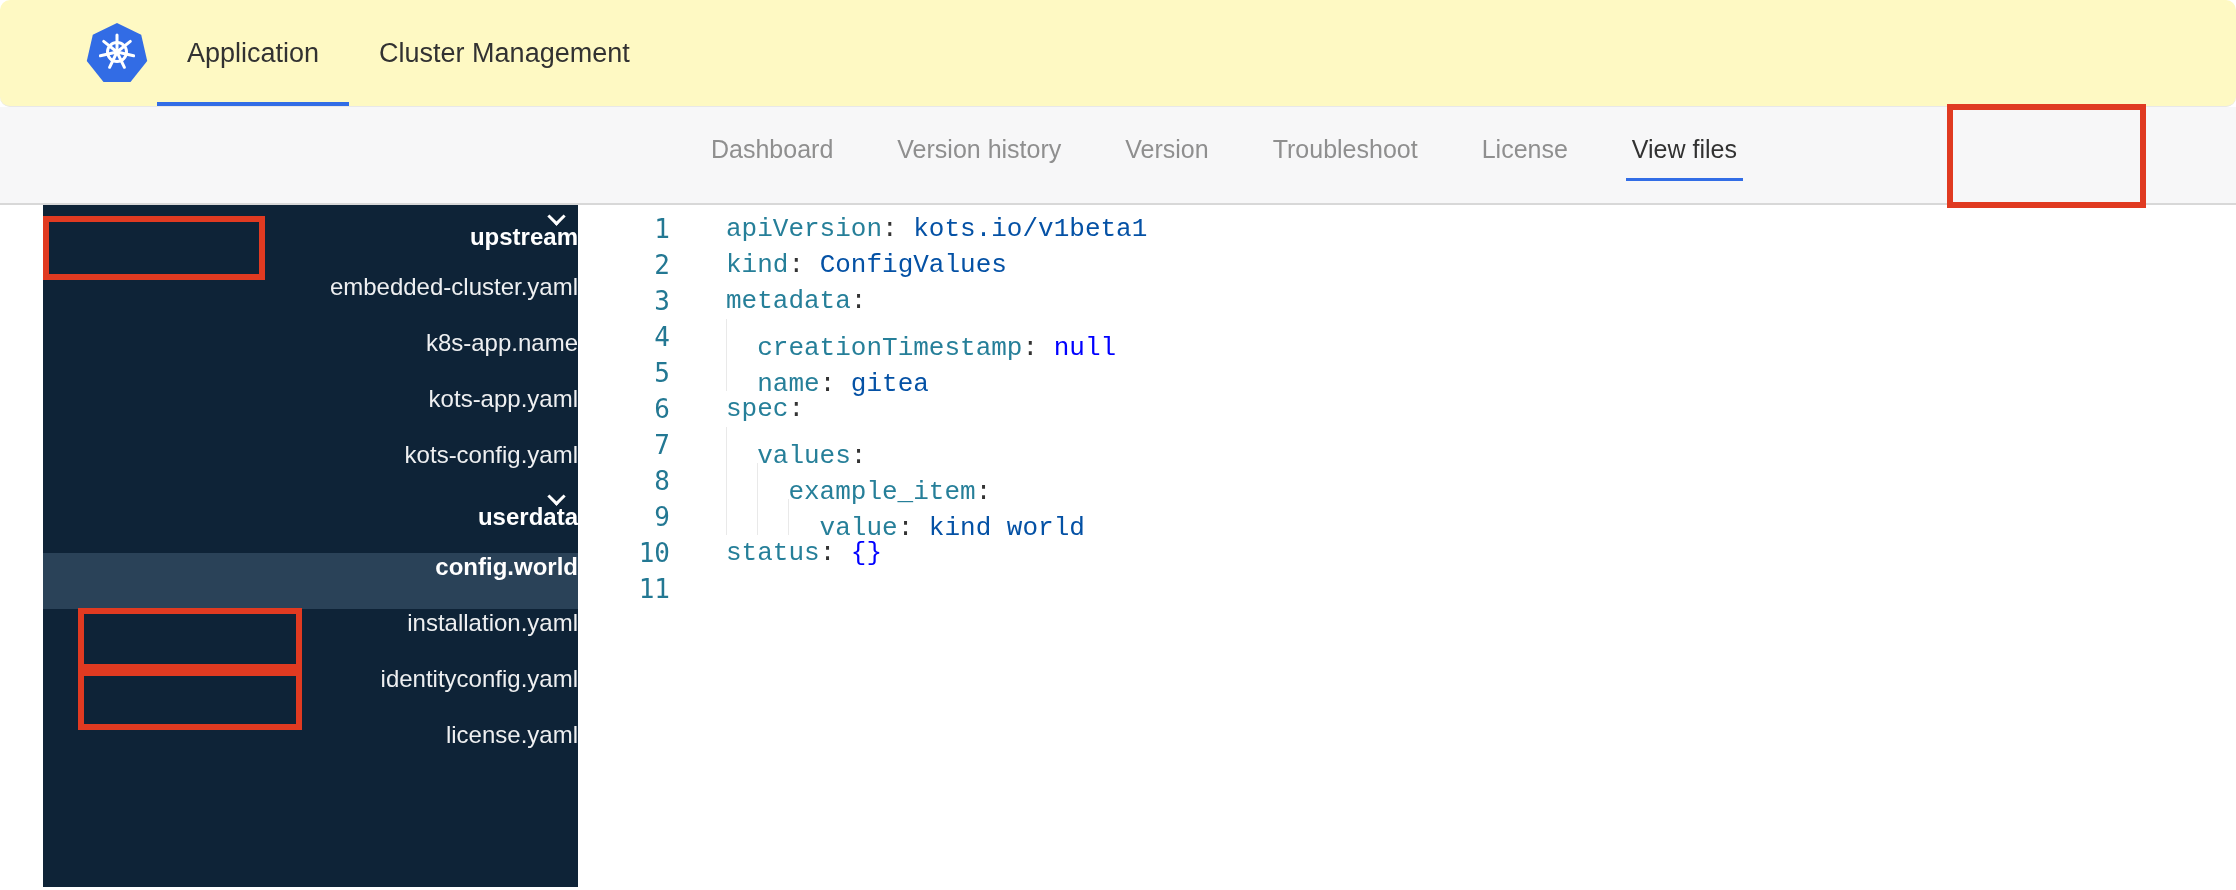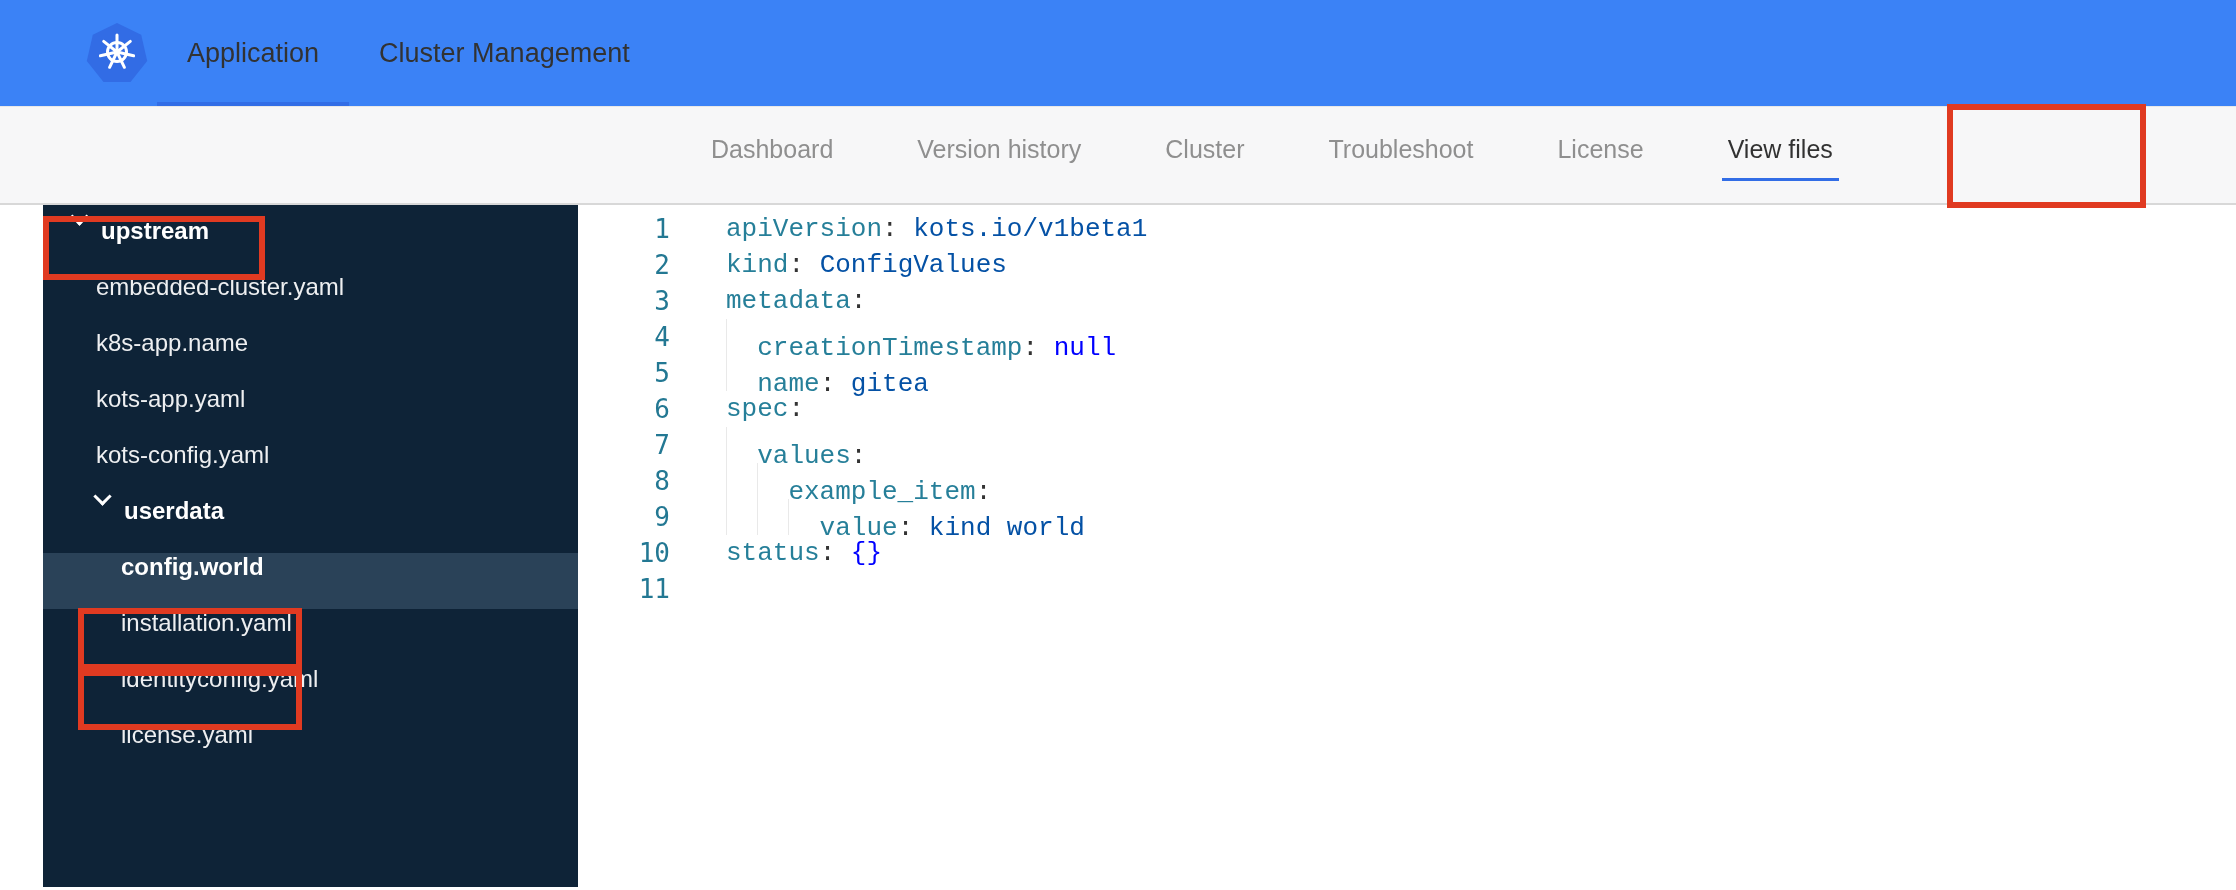--- a/index.html
+++ b/index.html
@@ -5,59 +5,59 @@
   * { margin:0; padding:0; box-sizing:border-box; }
   html,body { background:#ffffff; }
   .page {
     position:relative; width:2236px; height:890px; overflow:hidden;
     background:#ffffff; font-family:"Liberation Sans","DejaVu Sans",sans-serif;
   }
 
   
   .topbar {
     height:107px; display:flex; align-items:center;
-    background:#3b82f6; border-bottom:1px solid #e8e8e8;
+    background:#fef9c3; border-bottom:1px solid #e8e8e8;border-radius:10px;
   }
   .logo { margin-left:85px; width:64px; height:64px; flex:none; }
   .top-tabs { display:flex; height:100%; margin-left:8px; }
   .top-tab {
     display:flex; align-items:center; padding:0 30px;
     font-size:27px; color:#323232; position:relative; cursor:pointer;
   }
   .top-tab.active::after {
     content:''; position:absolute; left:0; right:0; bottom:0;
     height:4px; background:var(--accent);
   }
 
   
   .subnav {
     height:98px; background:#f7f7f8; border-bottom:2px solid #d8d8d8;
-    display:flex; align-items:center; padding-left:711px; gap:84px;
+    display:flex; align-items:center; padding-left:711px; gap:64px;
     font-size:25px; color:#8f8f8f;
   }
   .subnav-item {
     position:relative; height:100%; display:flex; align-items:center;
     cursor:pointer; white-space:nowrap; transform:translateY(-6px);
   }
   .subnav-item.active { color:#323232; }
   .subnav-item.active::after {
     content:''; position:absolute; left:-6px; right:-6px; bottom:16px;
     height:3px; background:var(--accent);
   }
 
   
   .content { display:flex; height:682px; }
 
   .filetree {
     margin-left:43px; width:535px; flex:none; height:100%;
     background:var(--sidebar); padding-top:12px; overflow:hidden; color:#ffffff;
   }
   .tree-row {
-    height:56px; display:flex; align-items:flex-start;
-    font-size:24px; color:rgba(255,255,255,0.93); cursor:pointer;
+    height:56px; display:flex; align-items:flex-end;
+    font-size:24px; color:rgba(255,255,255,0.93); cursor:pointer;flex-direction:column;
   }
   .depth-0 { padding-left:30px; }
   .depth-1 { padding-left:53px; }
   .depth-2 { padding-left:78px; }
   .tree-row.folder { font-weight:bold; color:#ffffff; }
   .tree-row.selected { background:var(--selected); font-weight:bold; color:#ffffff; }
   .chev {
     width:13px; height:13px; flex:none;
     border-left:3px solid #ffffff; border-bottom:3px solid #ffffff;
     transform:rotate(-45deg); margin-right:15px; margin-top:-7px;
@@ -114,21 +114,21 @@
       </div>
       <div class="top-tab">
         <span>Cluster Management</span>
       </div>
     </nav>
   </header>
 
   <nav class="subnav">
     <div class="subnav-item">Dashboard</div>
     <div class="subnav-item">Version history</div>
-    <div class="subnav-item">Cluster</div>
+    <div class="subnav-item">Version</div>
     <div class="subnav-item">Troubleshoot</div>
     <div class="subnav-item">License</div>
     <div class="subnav-item active">View files</div>
   </nav>
 
   <div class="content">
     <aside class="filetree">
         <div class="tree-row depth-0 folder">
           <span class="chev"></span>
           <span>upstream</span>

